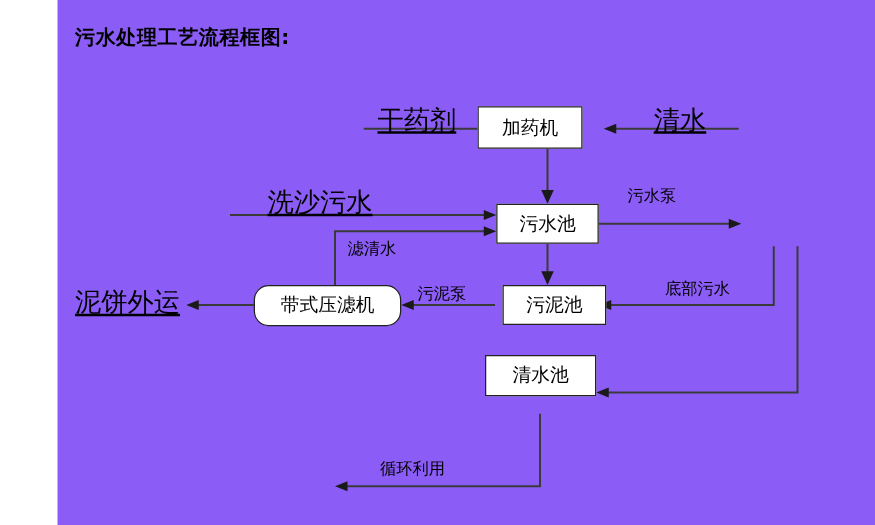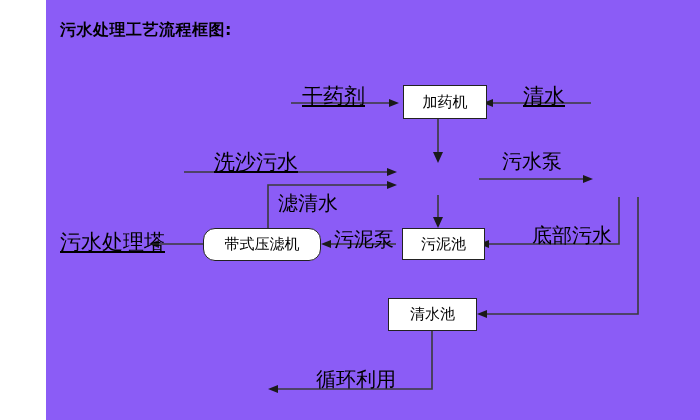--- a/index.html
+++ b/index.html
@@ -34,21 +34,21 @@
     display: flex;
     align-items: center;
     justify-content: center;
     font-size: 15px;
     color: #000000;
     white-space: nowrap;
     z-index: 3;
   }
   .edge-label {
     position: absolute;
-    font-size: 20px;
+    font-size: 13px;
     color: #000000;
     white-space: nowrap;
     z-index: 4;
     background: transparent;
   }
   .term-label {
     position: absolute;
     font-size: 21px;
     color: #000000;
     white-space: nowrap;
@@ -135,49 +135,52 @@
       <line x1="157" y1="244" x2="110" y2="244"></line>
       <polygon points="103,244 113,240 113,248"></polygon>
     </g>
 
     <g>
       <polyline points="386,331 386,389 229,389"></polyline>
       <polygon points="222,389 232,385 232,393"></polygon>
     </g>
   </svg>
 
-  <div class="node" style="left:357px; top:85px; width:84px; height:34px;text-align:right;">
+  <div class="node" style="left:336px; top:85px; width:84px; height:34px;text-align:right;">
     <span>加药机</span>
   </div>
 
+  <div class="node" style="left:351px; top:163px; width:82px; height:32px;">
+    <span>污水池</span>
+  </div>
 
 
   <div class="node" style="left:157px; top:228px; width:118px; height:33px;border-radius:12px;">
     <span>带式压滤机</span>
   </div>
 
   <div class="node" style="left:356px; top:228px; width:83px; height:32px;">
     <span>污泥池</span>
   </div>
 
-  <div class="node" style="left:342px; top:298px; width:89px; height:33px;text-align:center;">
+  <div class="node" style="left:342px; top:284px; width:89px; height:33px;text-align:center;">
     <span>清水池</span>
   </div>
 
   <div class="term-label" style="left:256px; top:82px;">干药剂</div>
 
   <div class="term-label" style="left:477px; top:82px;">清水</div>
 
   <div class="term-label" style="left:168px; top:148px;">洗沙污水</div>
 
-  <div class="term-label" style="left:14px; top:228px;">污水处理塔</div>
+  <div class="term-label" style="left:14px; top:228px;">泥饼外运</div>
 
   <div class="edge-label" style="left:232px; top:190px;font-family:Liberation Serif, serif;">滤清水</div>
 
   <div class="edge-label" style="left:456px; top:148px;">污水泵</div>
 
   <div class="edge-label" style="left:288px; top:226px;">污泥泵</div>
 
   <div class="edge-label" style="left:486px; top:222px;">底部污水</div>
 
-  <div class="edge-label" style="left:270px; top:366px;">循环利用</div>
+  <div class="edge-label" style="left:258px; top:366px;">循环利用</div>
 
 </div>
 
 </body></html>

